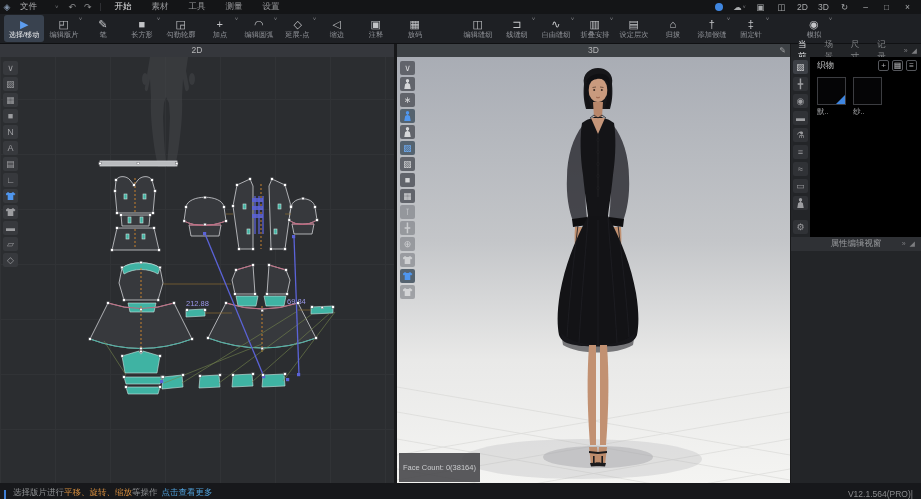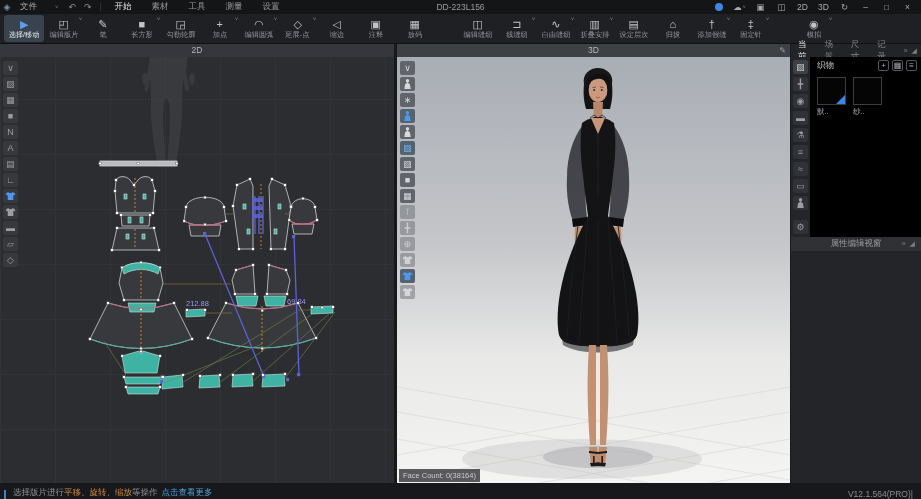--- a/index.html
+++ b/index.html
@@ -54,21 +54,21 @@
   .panel3d .sicon.active{background:#55636f;color:#6fb2ff;}
   .t-shirt .glyph,.t-person .glyph{font-size:0;background:#9c9da0;}
   .panel3d .t-shirt .glyph,.panel3d .t-person .glyph{background:#d6d7d9;}
   .sicon.t-shirt .glyph{width:10px;height:8px;
     clip-path:polygon(25% 0,40% 12%,60% 12%,75% 0,100% 24%,86% 44%,78% 34%,78% 100%,22% 100%,22% 34%,14% 44%,0 24%);}
   .sicon.t-person .glyph{width:9px;height:10px;
     clip-path:polygon(50% 0,64% 6%,69% 17%,65% 29%,55% 35%,55% 41%,76% 50%,86% 100%,14% 100%,24% 50%,45% 41%,45% 35%,35% 29%,31% 17%,36% 6%);}
   .sicon.active.t-shirt .glyph,.sicon.active.t-person .glyph{background:#4f96ee;}
   .pat,.scene{position:absolute;top:0;left:0;}
   .facecount{position:absolute;left:2px;bottom:1px;background:rgba(72,72,75,.9);color:#cbccce;
-             font-size:7.5px;padding:2px 4px;z-index:3;margin-top:6px;}
+             font-size:7.5px;padding:10px 4px;z-index:3;margin-top:6px;}
   
   .sidebar{position:absolute;top:44px;left:790px;width:131px;height:439px;background:#28292c;
            border-left:1px solid #191a1c;box-sizing:border-box;}
   .tabs{height:13px;background:#222427;display:flex;align-items:center;font-size:8.5px;
         color:#85878a;padding-left:7px;gap:11px;}
   .tab.active{color:#e3e4e6;}
   .tabicons{margin-left:auto;display:flex;gap:4px;padding-right:4px;font-size:7px;color:#7c7d80;}
   .obj-strip{position:absolute;top:13px;left:0;width:19px;height:180px;background:#232528;
              display:flex;flex-direction:column;align-items:center;padding-top:3px;gap:3px;box-sizing:border-box;}
   .obj-strip .sicon{background:#303236;}
@@ -112,21 +112,20 @@
     <span class="histbtn">↶</span>
     <span class="histbtn">↷</span>
     <span class="vsep"></span>
     <span style="display:flex">
         <span class="menu-item active"><span>开始</span></span>
         <span class="menu-item"><span>素材</span></span>
         <span class="menu-item"><span>工具</span></span>
         <span class="menu-item"><span>测量</span></span>
         <span class="menu-item"><span>设置</span></span>
       </span>
-    <span class="tb-title">DD-223L156</span>
     <div class="winctrls">
         <div class="winbtn t-dot">
           <span class="glyph"></span>
         </div>
         <div class="winbtn">
           <span class="glyph">☁</span>
           <span class="caret">˅</span>
         </div>
         <div class="winbtn">
           <span class="glyph">▣</span>

